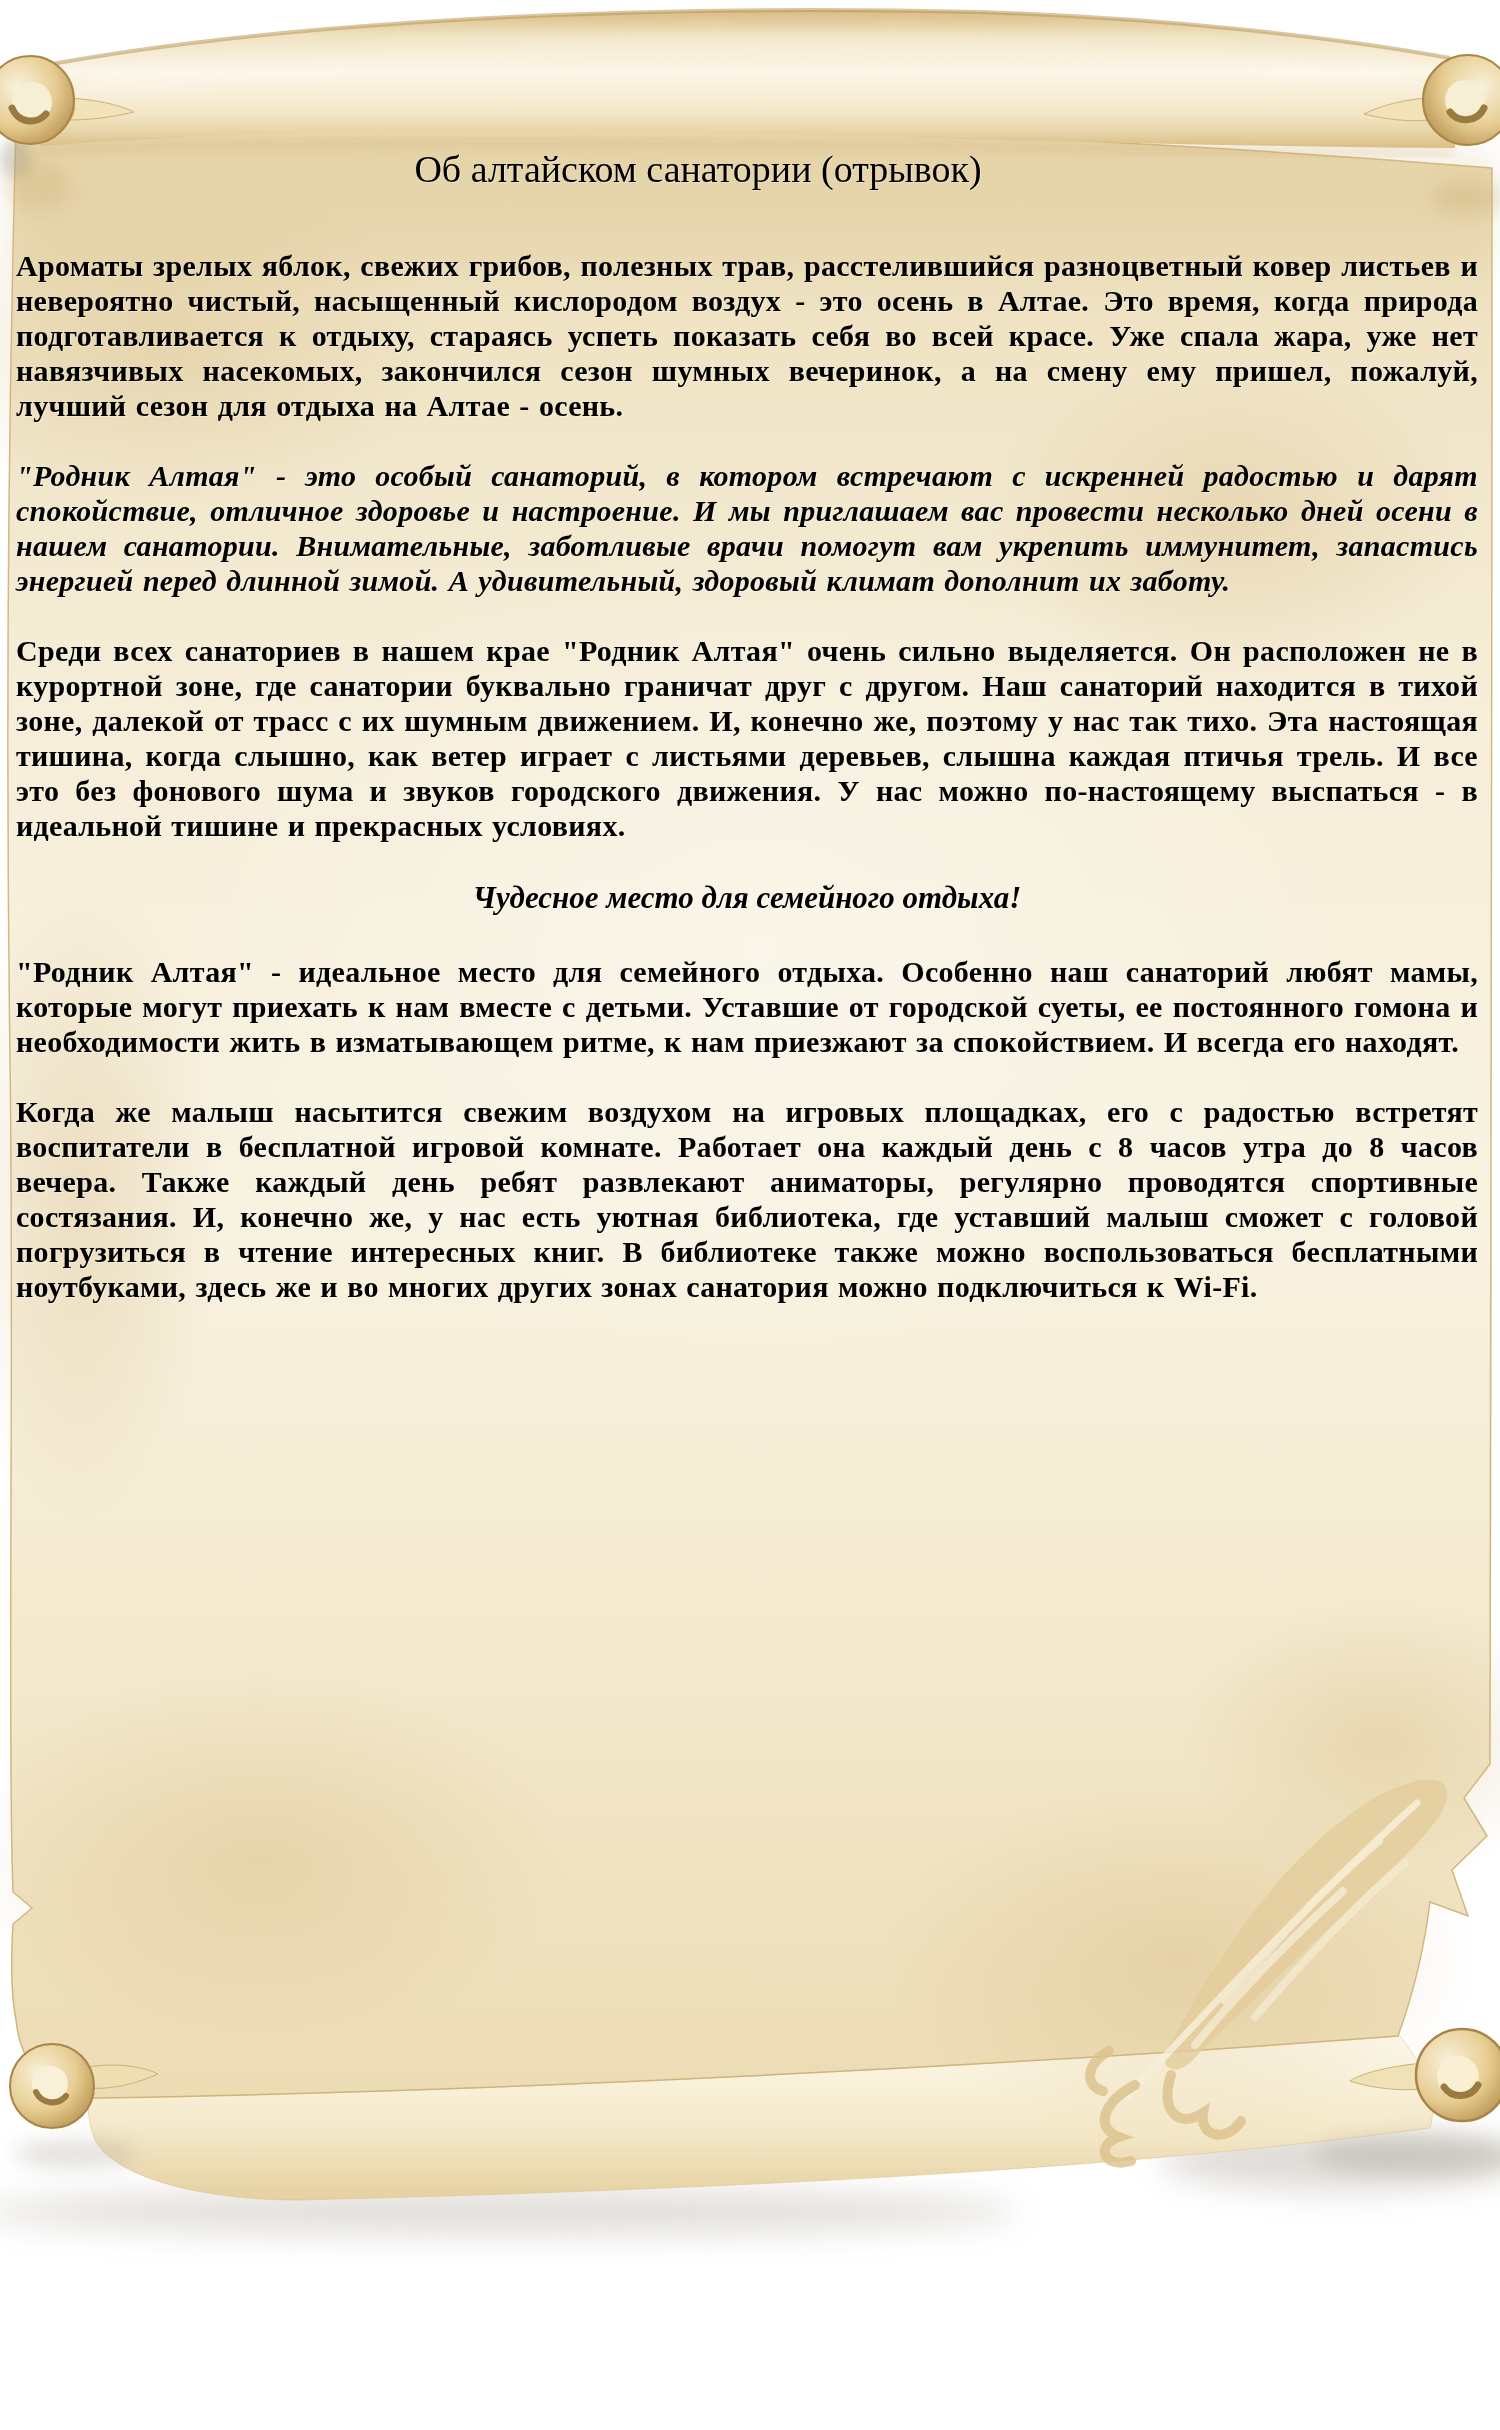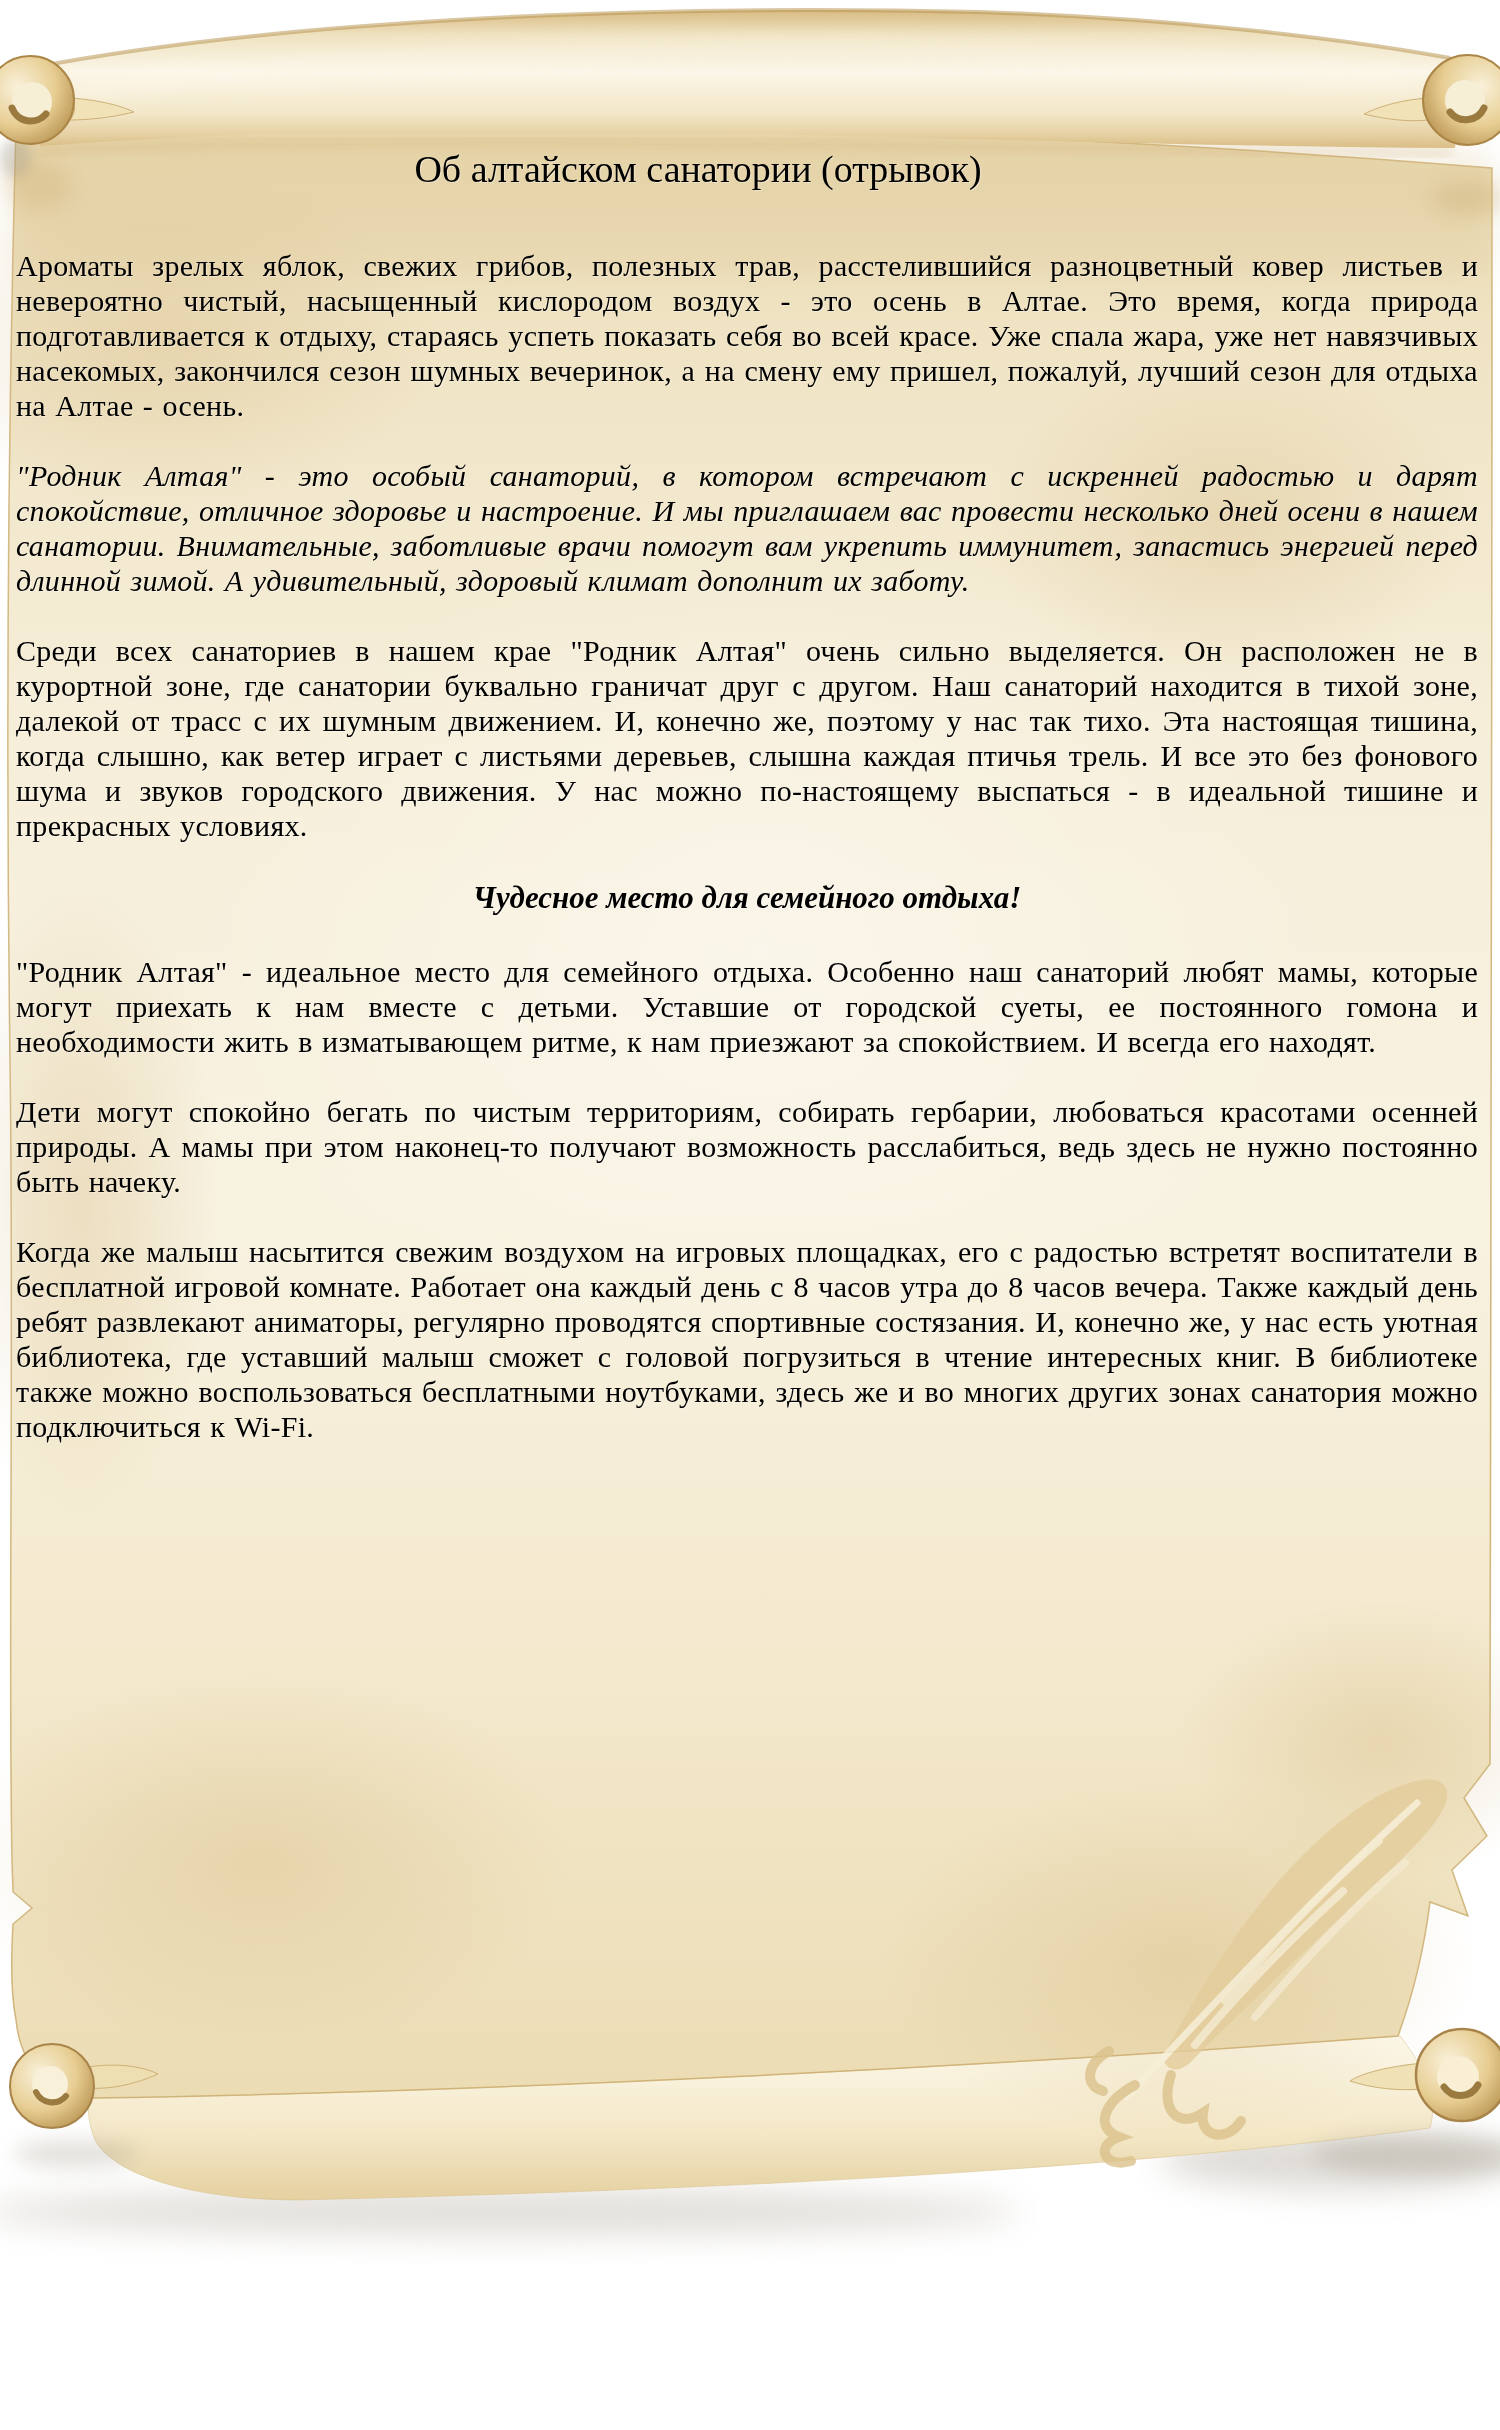--- a/index.html
+++ b/index.html
@@ -34,20 +34,21 @@
     padding-right: 98px;
     margin: 0 0 56px 0;
   }
   .para {
     font-size: 30px;
     line-height: 35px;
     letter-spacing: 0.3px;
     word-spacing: 1.5px;
     text-align: justify;
     margin: 0 0 35px 0;
+    font-weight: bold;
   }
   .para.italic { font-style: italic; }
   .subheading {
     font-size: 31px;
     font-style: italic;
     font-weight: 700;
     line-height: 40px;
     text-align: center;
     margin: 2px 0 36px 0;
   }
@@ -211,18 +212,17 @@
     <p class="para">Ароматы зрелых яблок, свежих грибов, полезных трав, расстелившийся разноцветный ковер листьев и невероятно чистый, насыщенный кислородом воздух - это осень в Алтае. Это время, когда природа подготавливается к отдыху, стараясь успеть показать себя во всей красе. Уже спала жара, уже нет навязчивых насекомых, закончился сезон шумных вечеринок, а на смену ему пришел, пожалуй, лучший сезон для отдыха на Алтае - осень.</p>
 
     <p class="para italic">"Родник Алтая" - это особый санаторий, в котором встречают с искренней радостью и дарят спокойствие, отличное здоровье и настроение. И мы приглашаем вас провести несколько дней осени в нашем санатории. Внимательные, заботливые врачи помогут вам укрепить иммунитет, запастись энергией перед длинной зимой. А удивительный, здоровый климат дополнит их заботу.</p>
 
     <p class="para">Среди всех санаториев в нашем крае "Родник Алтая" очень сильно выделяется. Он  расположен не в курортной зоне, где санатории буквально граничат друг с другом. Наш санаторий находится в тихой зоне, далекой от трасс с их шумным движением. И, конечно же, поэтому у нас так тихо. Эта настоящая тишина, когда слышно, как ветер играет с листьями деревьев, слышна каждая птичья трель. И все это без фонового шума и звуков городского движения. У нас можно по-настоящему выспаться - в идеальной тишине и прекрасных условиях.</p>
 
     <h2 class="subheading">Чудесное место для семейного отдыха!</h2>
 
     <p class="para">"Родник Алтая" - идеальное место для семейного отдыха. Особенно наш санаторий любят мамы, которые могут приехать к нам вместе с детьми. Уставшие от городской суеты, ее постоянного гомона и необходимости жить в изматывающем ритме, к нам приезжают за спокойствием. И всегда его находят.</p>
 
-    <p class="para">Дети могут спокойно бегать по чистым территориям, собирать гербарии, любоваться красотами осенней природы. А мамы при этом наконец-то получают возможность расслабиться, ведь здесь не нужно постоянно быть начеку.</p>
 
     <p class="para">Когда же малыш насытится свежим воздухом на игровых площадках, его с радостью встретят воспитатели в бесплатной игровой комнате. Работает она каждый день с 8 часов утра до 8 часов вечера. Также каждый день ребят развлекают аниматоры,  регулярно проводятся спортивные состязания. И, конечно же, у нас есть уютная библиотека, где уставший малыш сможет с головой погрузиться в чтение интересных книг. В библиотеке также можно воспользоваться бесплатными ноутбуками, здесь же и во многих других зонах санатория можно подключиться к Wi-Fi.</p>
 
   </div>
 </div>
 
 </body></html>

